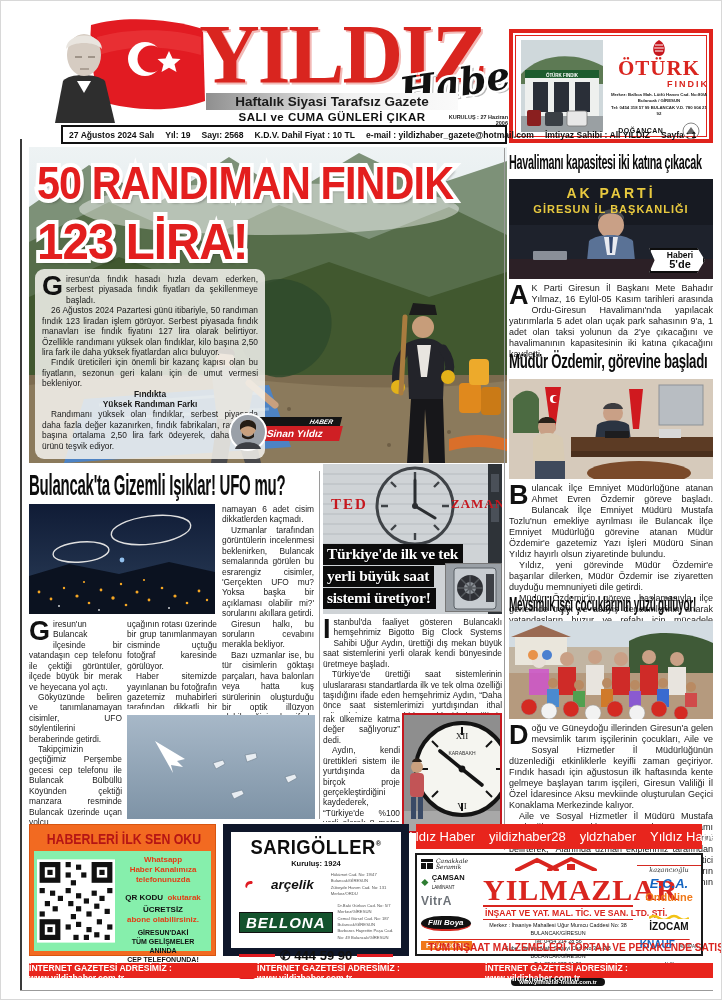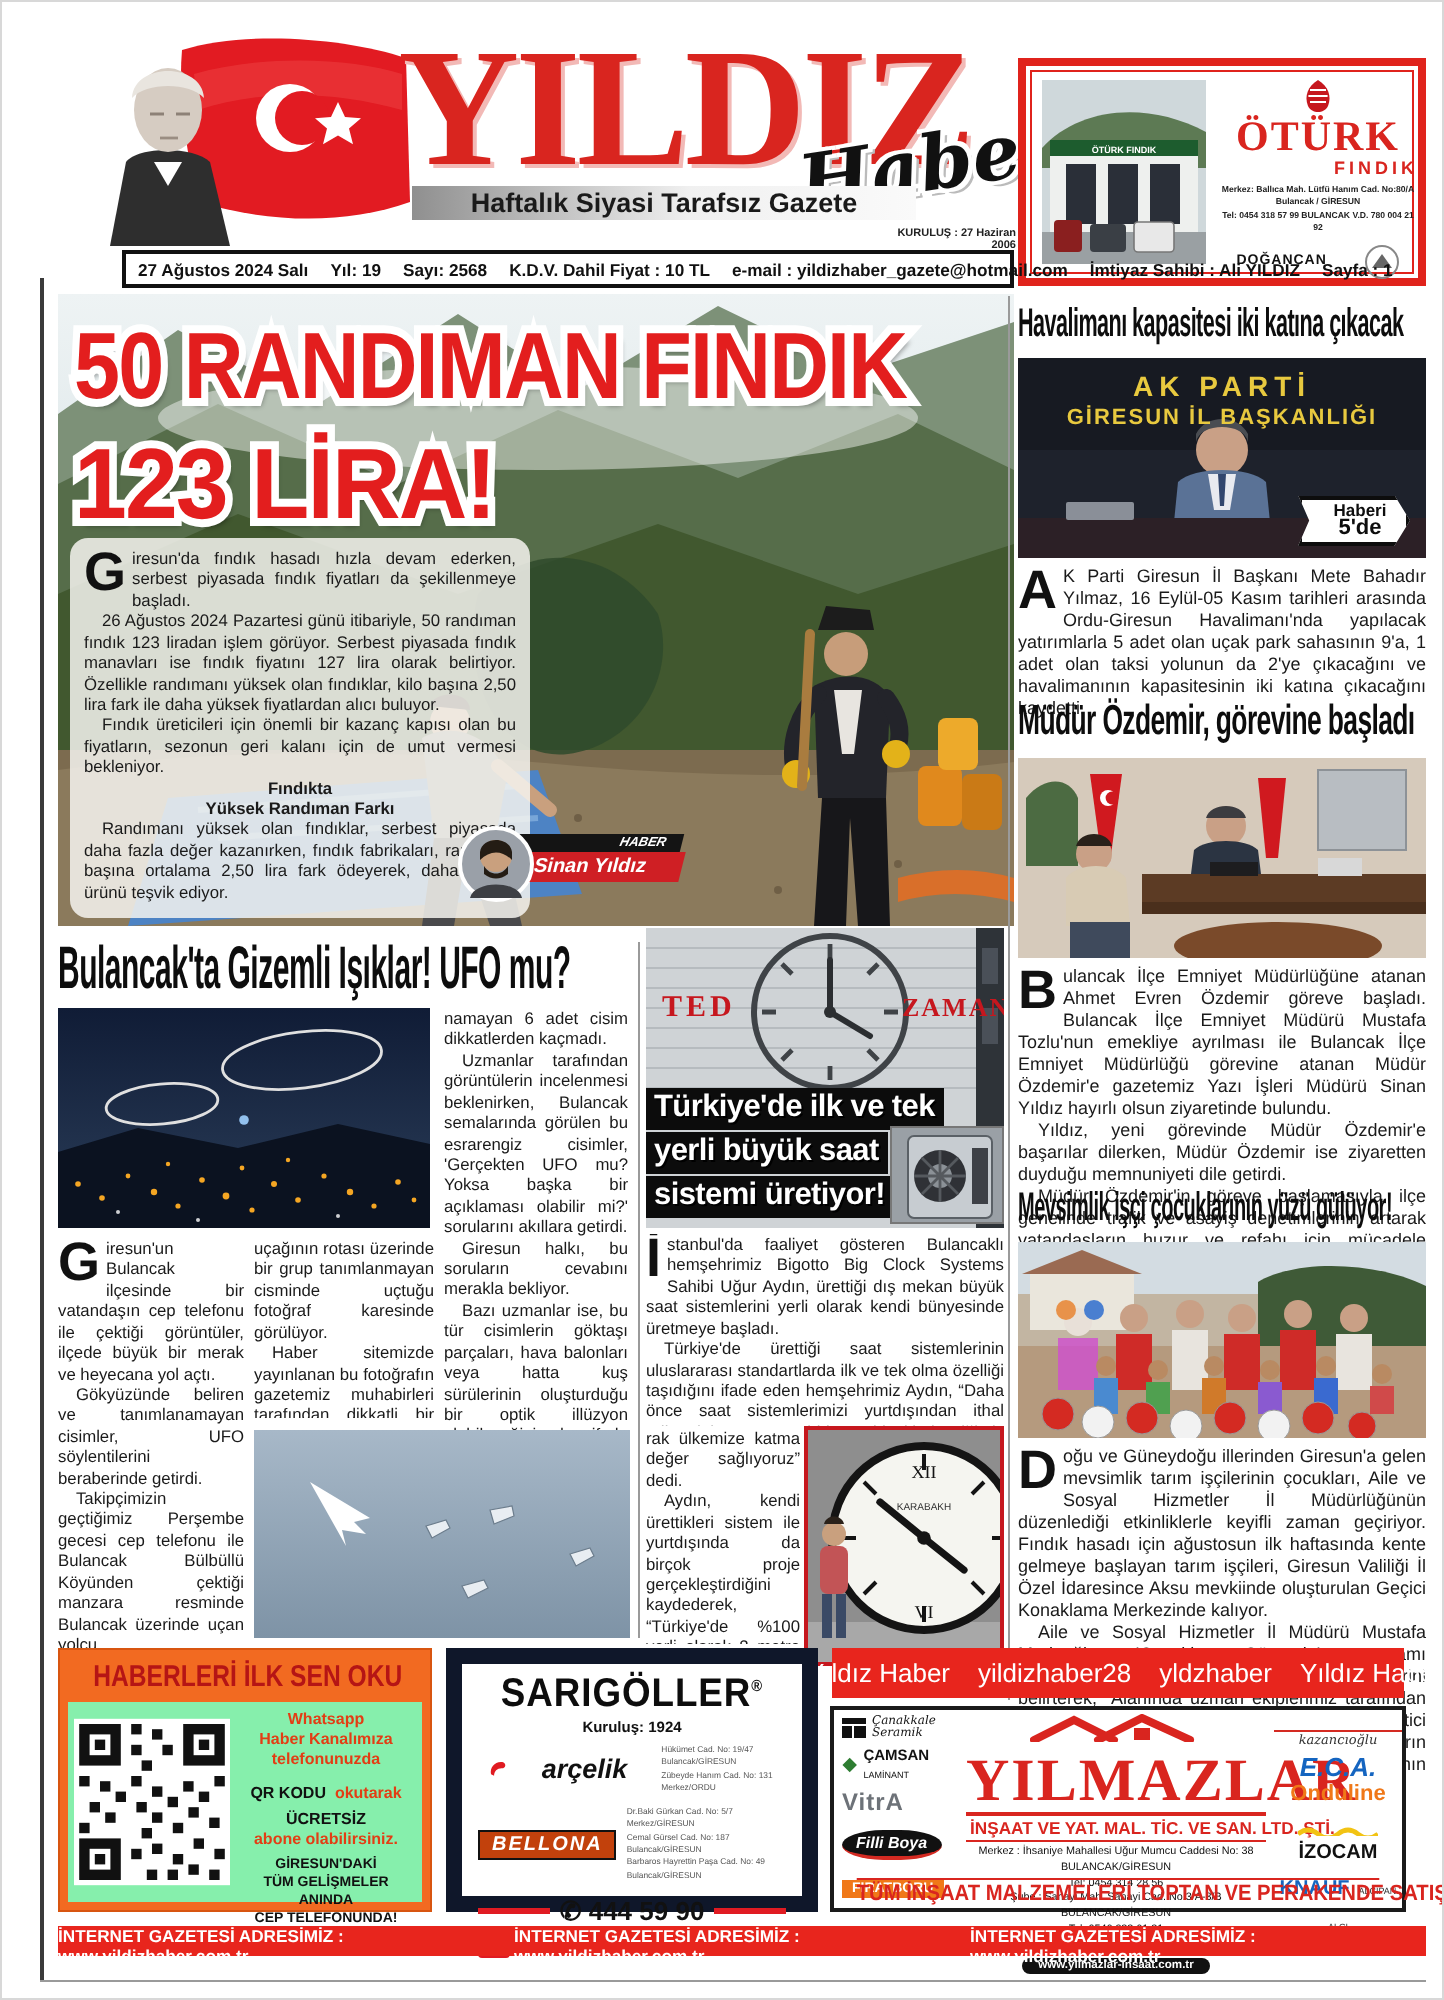--- a/index.html
+++ b/index.html
@@ -55,21 +55,21 @@
   
   .badge{position:absolute;background:#fff;border:2px solid #0d0d0d;color:#0d0d0d;
          text-align:center;line-height:1;padding:1px 4px 1px 10px;
          clip-path:polygon(0 0,86% 0,100% 50%,86% 100%,0 100%,10% 50%);}
   .badge .b1{font-weight:bold;font-size:8.5px;}
   .badge .b2{font-weight:bold;font-size:11px;}
 
   
   .blackbox-line{background:#0c0c0c;color:#fff;font-weight:bold;display:inline-block;
                  padding:1px 5px 2px 4px;font-size:15.5px;letter-spacing:-.3px;
-                 text-shadow:1px 1px 0 #000;}
+                 text-shadow:1px 1px 0 #000;font-family:Liberation Serif, serif;}
 
   
   .social{background:#e8251d;display:flex;align-items:center;gap:7px;color:#fff;
           font-size:13px;padding:0 10px;justify-content:center;}
   .social .lbl{white-space:nowrap;}
 
   
   .footer{background:#e8251d;color:#fff;font-weight:bold;font-size:8.6px;
           display:flex;align-items:flex-start;justify-content:space-around;}
 
@@ -82,21 +82,21 @@
   .qr-lines .r{color:#e33d14;font-weight:bold;font-size:8px;}
   .qr-lines .k{color:#111;font-weight:bold;font-size:8px;}
   .qr-lines .s{color:#111;font-weight:bold;font-size:7px;line-height:1.3;}
 
   
   .sari{background:#fff;border:8px solid #0f172a;}
   .sari-name{font-weight:bold;font-size:20px;color:#0d0d0d;text-align:center;letter-spacing:.5px;
              white-space:nowrap;transform:scaleX(.92);transform-origin:center;margin-top:4px;}
   .sari-found{font-weight:bold;font-size:7.5px;text-align:center;color:#111;}
   .tiny-addr{font-size:4.2px;color:#555;line-height:1.5;}
-  .bellona{background:#c2410c;color:#fff;font-weight:bold;font-style:italic;font-size:10px;
+  .bellona{background:#14532d;color:#fff;font-weight:bold;font-style:italic;font-size:15px;
            padding:1px 6px;border:1px solid #111;letter-spacing:1px;}
   .arcelik{font-weight:bold;font-style:italic;font-size:13.5px;color:#111;}
   .sari-phone{font-weight:bold;font-size:13px;color:#111;white-space:nowrap;}
   .redrule{height:3px;background:#e01b22;flex:1;}
   .sari-sites{font-size:5.6px;color:#333;font-weight:bold;}
 
   
   .yil{background:#fff;border:2px solid #1a1a1a;}
   .yil-name{font-family:"Liberation Serif",serif;font-weight:bold;color:#d9251f;font-size:30px;
             line-height:1;letter-spacing:1px;white-space:nowrap;}
@@ -137,20 +137,21 @@
       <ellipse cx="31" cy="40" rx="17" ry="21" fill="#d6ccc2"></ellipse>
       <path d="M13 34 C14 16 48 16 49 34 C42 26 20 26 13 34 Z" fill="#e9e5df"></path>
       <path d="M22 42 h7 M35 42 h7" stroke="#8d8177" stroke-width="1.6"></path>
       <path d="M27 54 h9" stroke="#9a8d82" stroke-width="1.4"></path>
     </svg>
   </div>
 
   <div class="abs mast-title" style="left:198px;top:12px;">YILDIZ</div>
   <div class="abs mast-script" style="left:398px;top:58px;">Haber</div>
   <div class="abs mast-bar" style="left:205px;top:92px;width:252px;height:17px;">Haftalık Siyasi Tarafsız Gazete</div>
+  <div class="abs mast-sub" style="left:205px;top:110px;width:252px;">SALI ve CUMA GÜNLERİ ÇIKAR</div>
   <div class="abs mast-found" style="left:437px;top:113px;width:70px;text-align:right;">KURULUŞ : 27 Haziran 2006</div>
 
   <div class="abs ozturk" style="left:508px;top:28px;width:204px;height:114px;">
     <div class="photo" style="left:8px;top:7px;width:82px;height:92px;">
       <svg width="82" height="92" viewBox="0 0 82 92">
         <rect width="82" height="92" fill="#cfd8db"></rect>
         <path d="M0 34 C18 14 52 10 82 26 L82 44 L0 44 Z" fill="#5d7a54"></path>
         <rect x="4" y="30" width="74" height="46" fill="#eef0ee"></rect>
         <rect x="4" y="30" width="74" height="8" fill="#1d5c2e"></rect>
         <text x="41" y="36.5" font-size="4.5" fill="#fff" text-anchor="middle" font-weight="bold">ÖTÜRK FINDIK</text>

